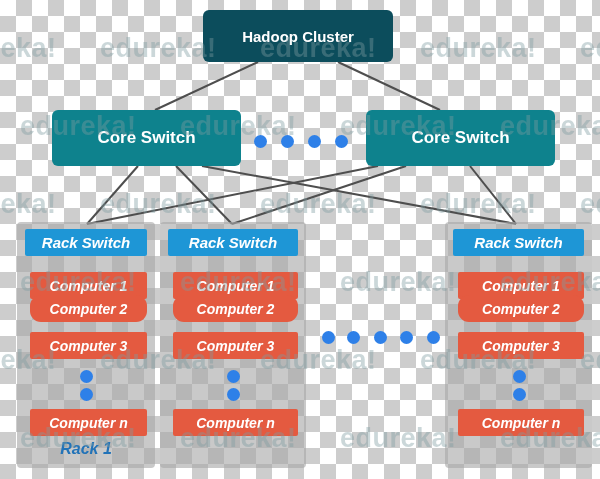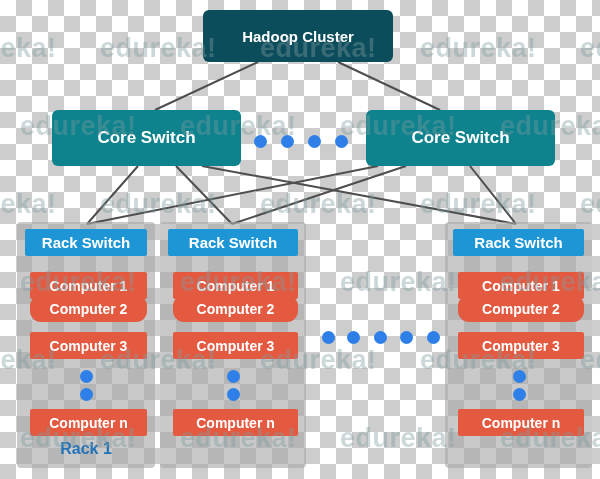--- a/index.html
+++ b/index.html
@@ -18,21 +18,21 @@
   .box{
     position:absolute;z-index:4;display:flex;align-items:center;justify-content:center;
     color:#ffffff;font-weight:bold;text-align:center;border-radius:6px;
   }
   .hadoop{left:203px;top:10px;width:190px;height:52px;background:#0c4d5c;font-size:15px;}
   .core{top:110px;width:189px;height:56px;background:#0e828d;font-size:17px;}
   .core.cs1{left:52px;}
   .core.cs2{left:366px;}
   .rack{
     position:absolute;top:222px;height:246px;z-index:3;
-    background:rgba(168,168,168,0.62);border-radius:4px;
+    background:rgba(168,168,168,0.62);border-radius:4px;font-style:italic;
   }
   .rack.r1{left:17px;width:138px;}
   .rack.r2{left:160px;width:146px;}
   .rack.rn{left:445px;width:147px;}
   .rswitch{
     position:absolute;left:8px;right:8px;top:7px;height:27px;z-index:4;
     background:#1e96d6;color:#fff;font-weight:bold;font-size:15px;
     display:flex;align-items:center;justify-content:center;border-radius:2px;
   }
   .comp{

